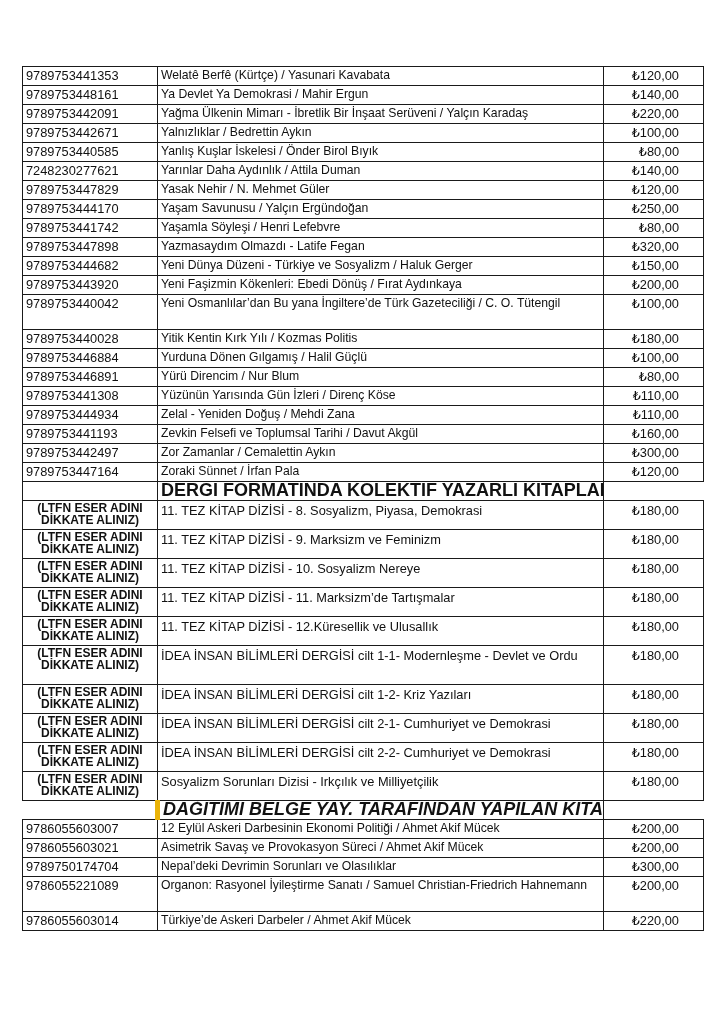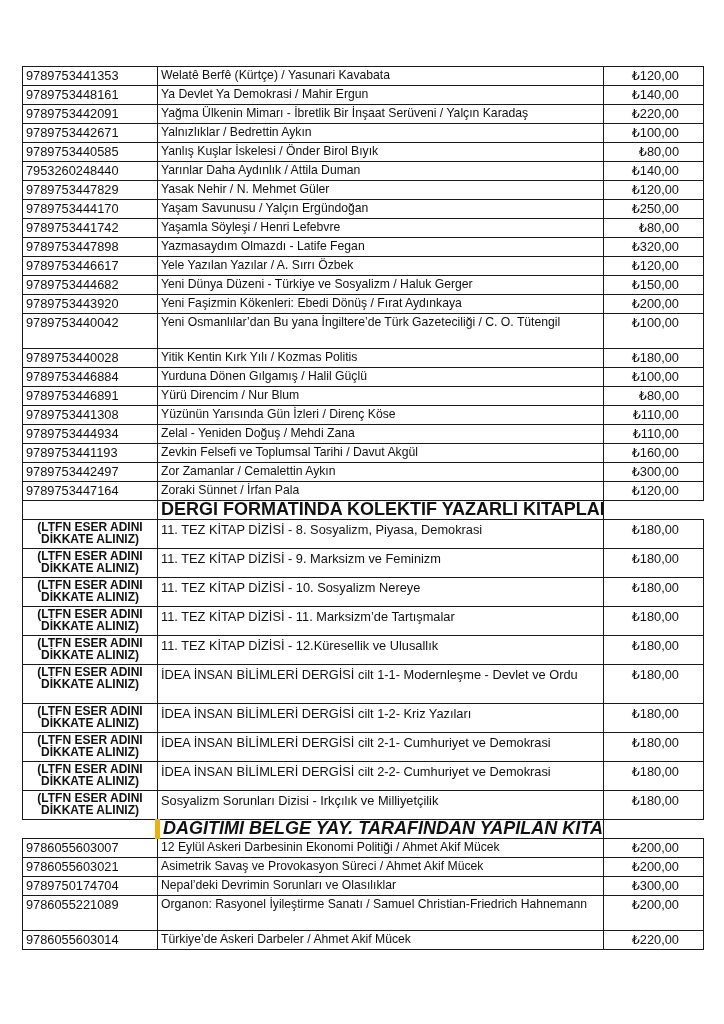--- a/index.html
+++ b/index.html
@@ -59,21 +59,21 @@
           <td class="isbn">9789753442671</td>
           <td class="title">Yalnızlıklar / Bedrettin Aykın</td>
           <td class="price">₺100,00</td>
         </tr>
     <tr class="r-norm">
           <td class="isbn">9789753440585</td>
           <td class="title">Yanlış Kuşlar İskelesi / Önder Birol Bıyık</td>
           <td class="price">₺80,00</td>
         </tr>
     <tr class="r-norm">
-          <td class="isbn">7953260248440</td>
+          <td class="isbn">7248230277621</td>
           <td class="title">Yarınlar Daha Aydınlık / Attila Duman</td>
           <td class="price">₺140,00</td>
         </tr>
     <tr class="r-norm">
           <td class="isbn">9789753447829</td>
           <td class="title">Yasak Nehir / N. Mehmet Güler</td>
           <td class="price">₺120,00</td>
         </tr>
     <tr class="r-norm">
           <td class="isbn">9789753444170</td>
@@ -82,25 +82,20 @@
         </tr>
     <tr class="r-norm">
           <td class="isbn">9789753441742</td>
           <td class="title">Yaşamla Söyleşi / Henri Lefebvre</td>
           <td class="price">₺80,00</td>
         </tr>
     <tr class="r-norm">
           <td class="isbn">9789753447898</td>
           <td class="title">Yazmasaydım Olmazdı - Latife Fegan</td>
           <td class="price">₺320,00</td>
-        </tr>
-    <tr class="r-norm">
-          <td class="isbn">9789753446617</td>
-          <td class="title">Yele Yazılan Yazılar / A. Sırrı Özbek</td>
-          <td class="price">₺120,00</td>
         </tr>
     <tr class="r-norm">
           <td class="isbn">9789753444682</td>
           <td class="title">Yeni Dünya Düzeni - Türkiye ve Sosyalizm / Haluk Gerger</td>
           <td class="price">₺150,00</td>
         </tr>
     <tr class="r-norm">
           <td class="isbn">9789753443920</td>
           <td class="title">Yeni Faşizmin Kökenleri: Ebedi Dönüş / Fırat Aydınkaya</td>
           <td class="price">₺200,00</td>

